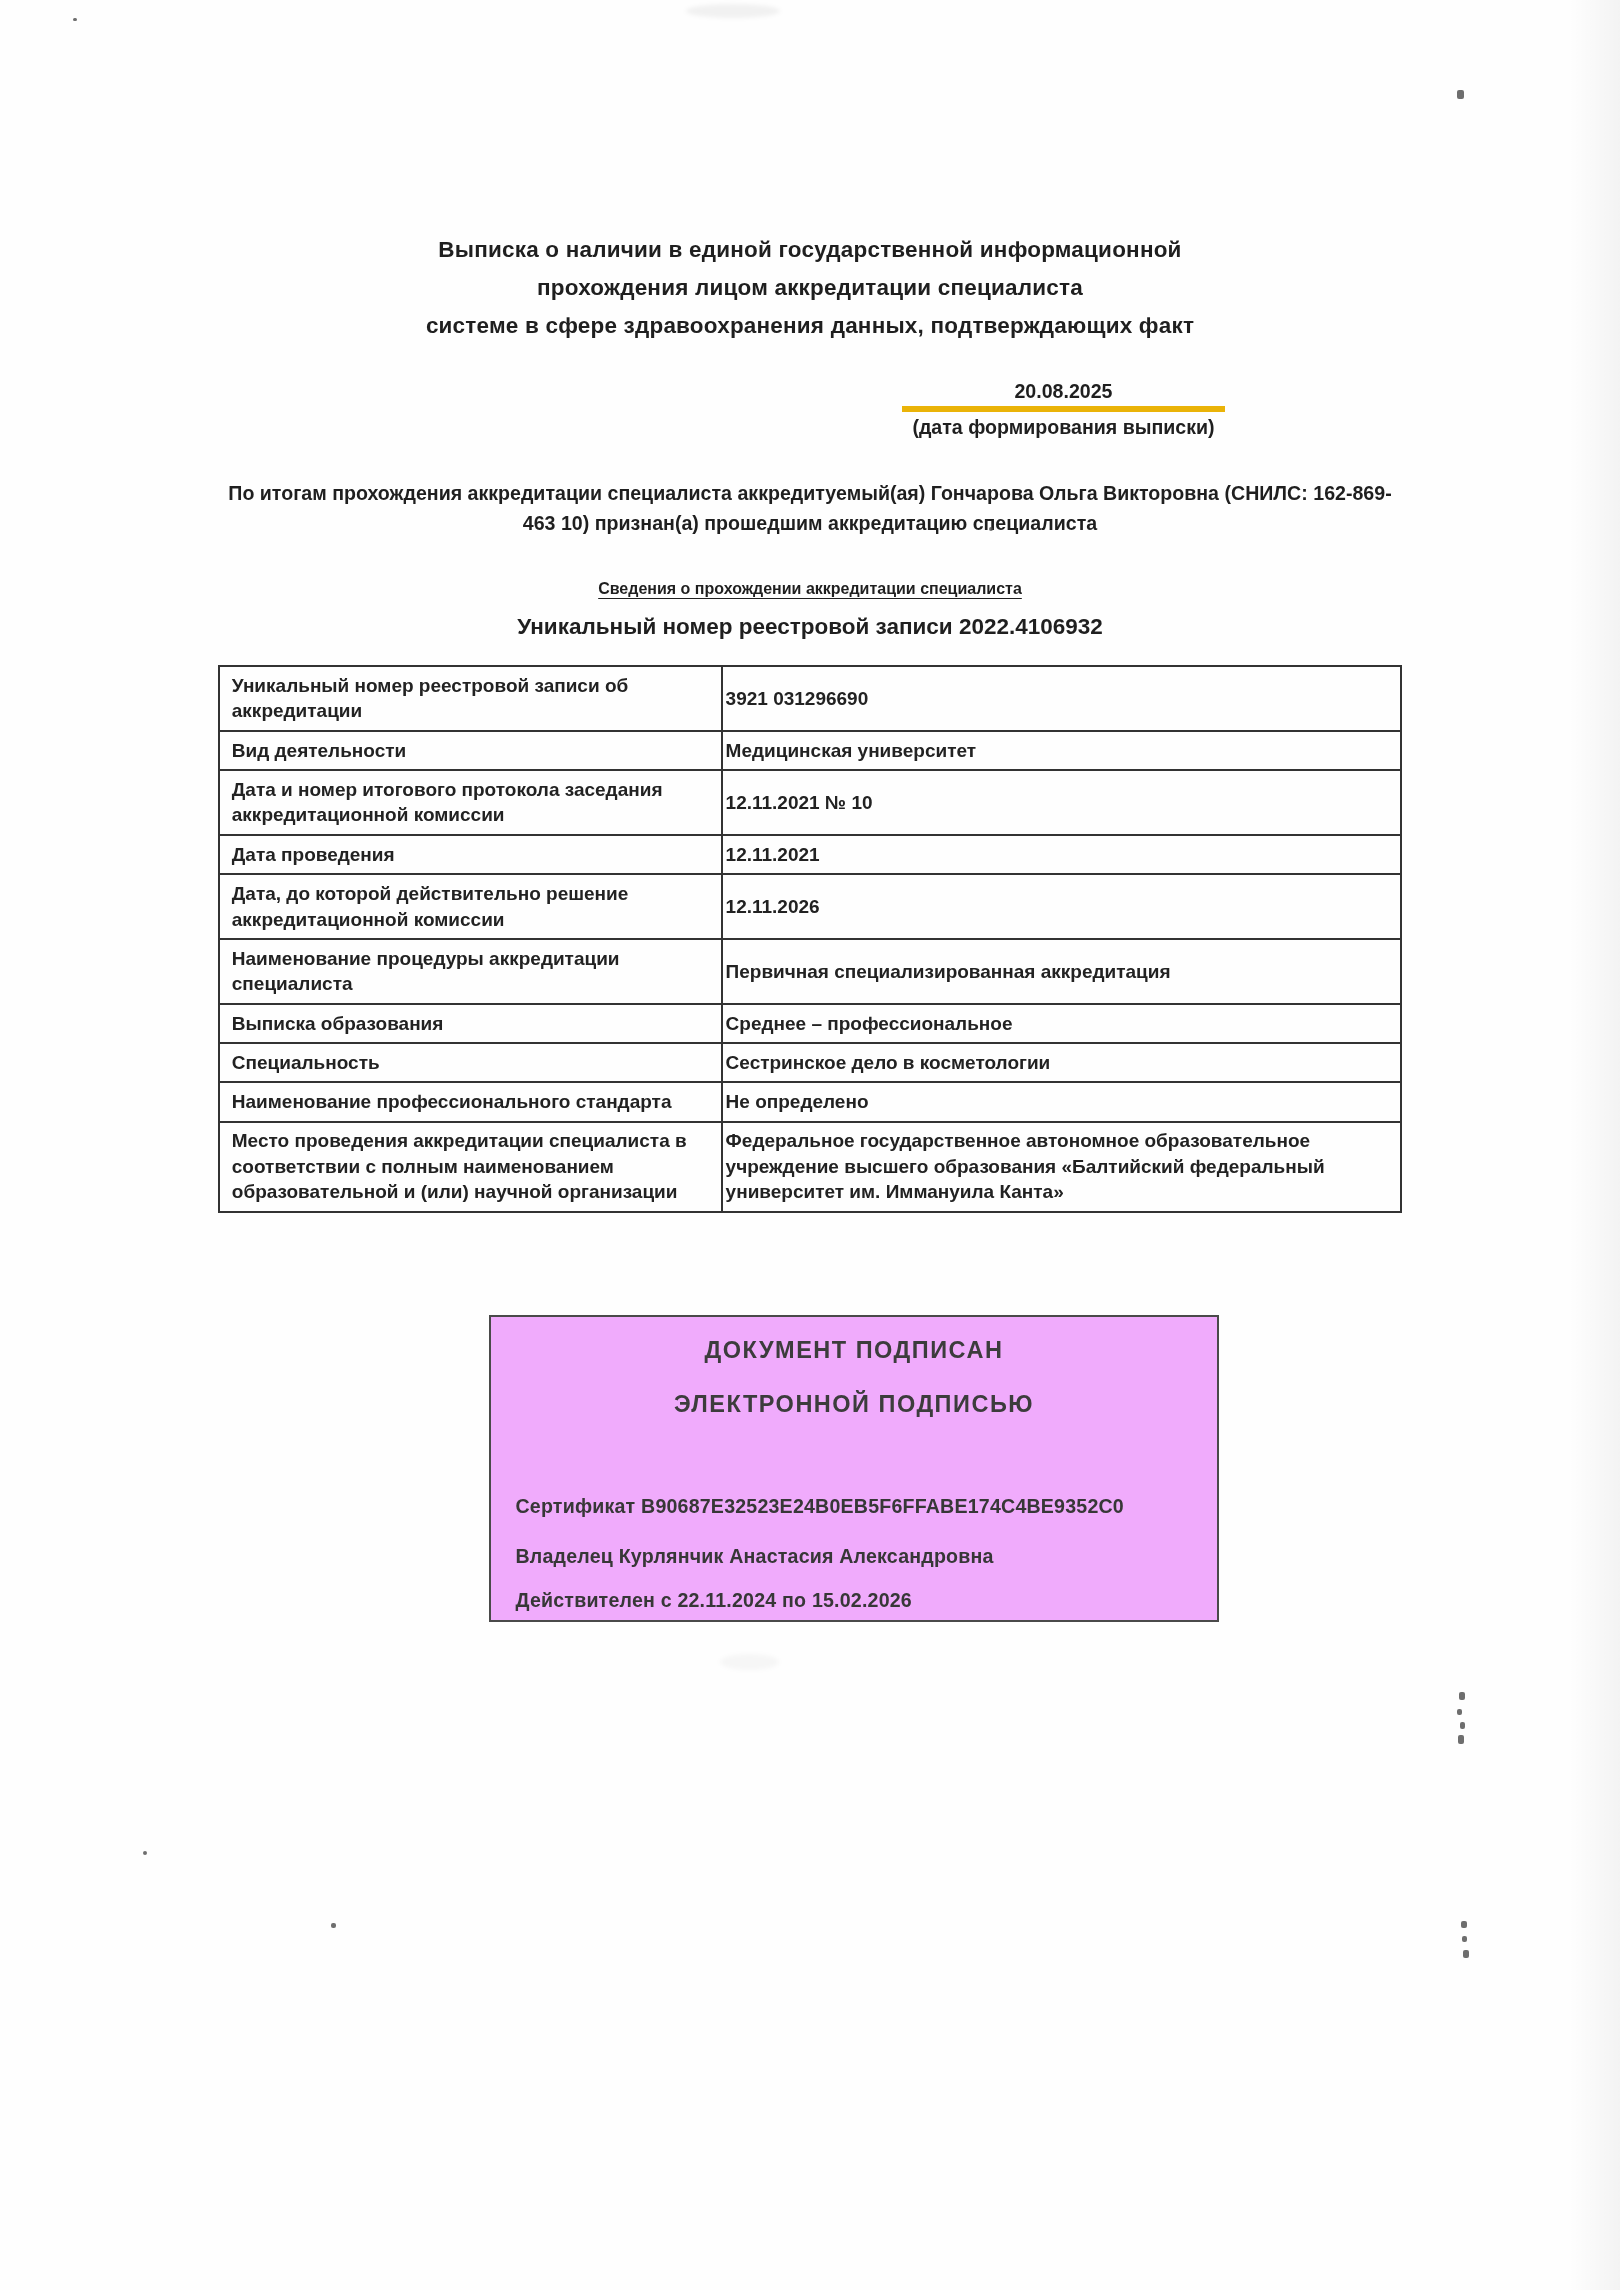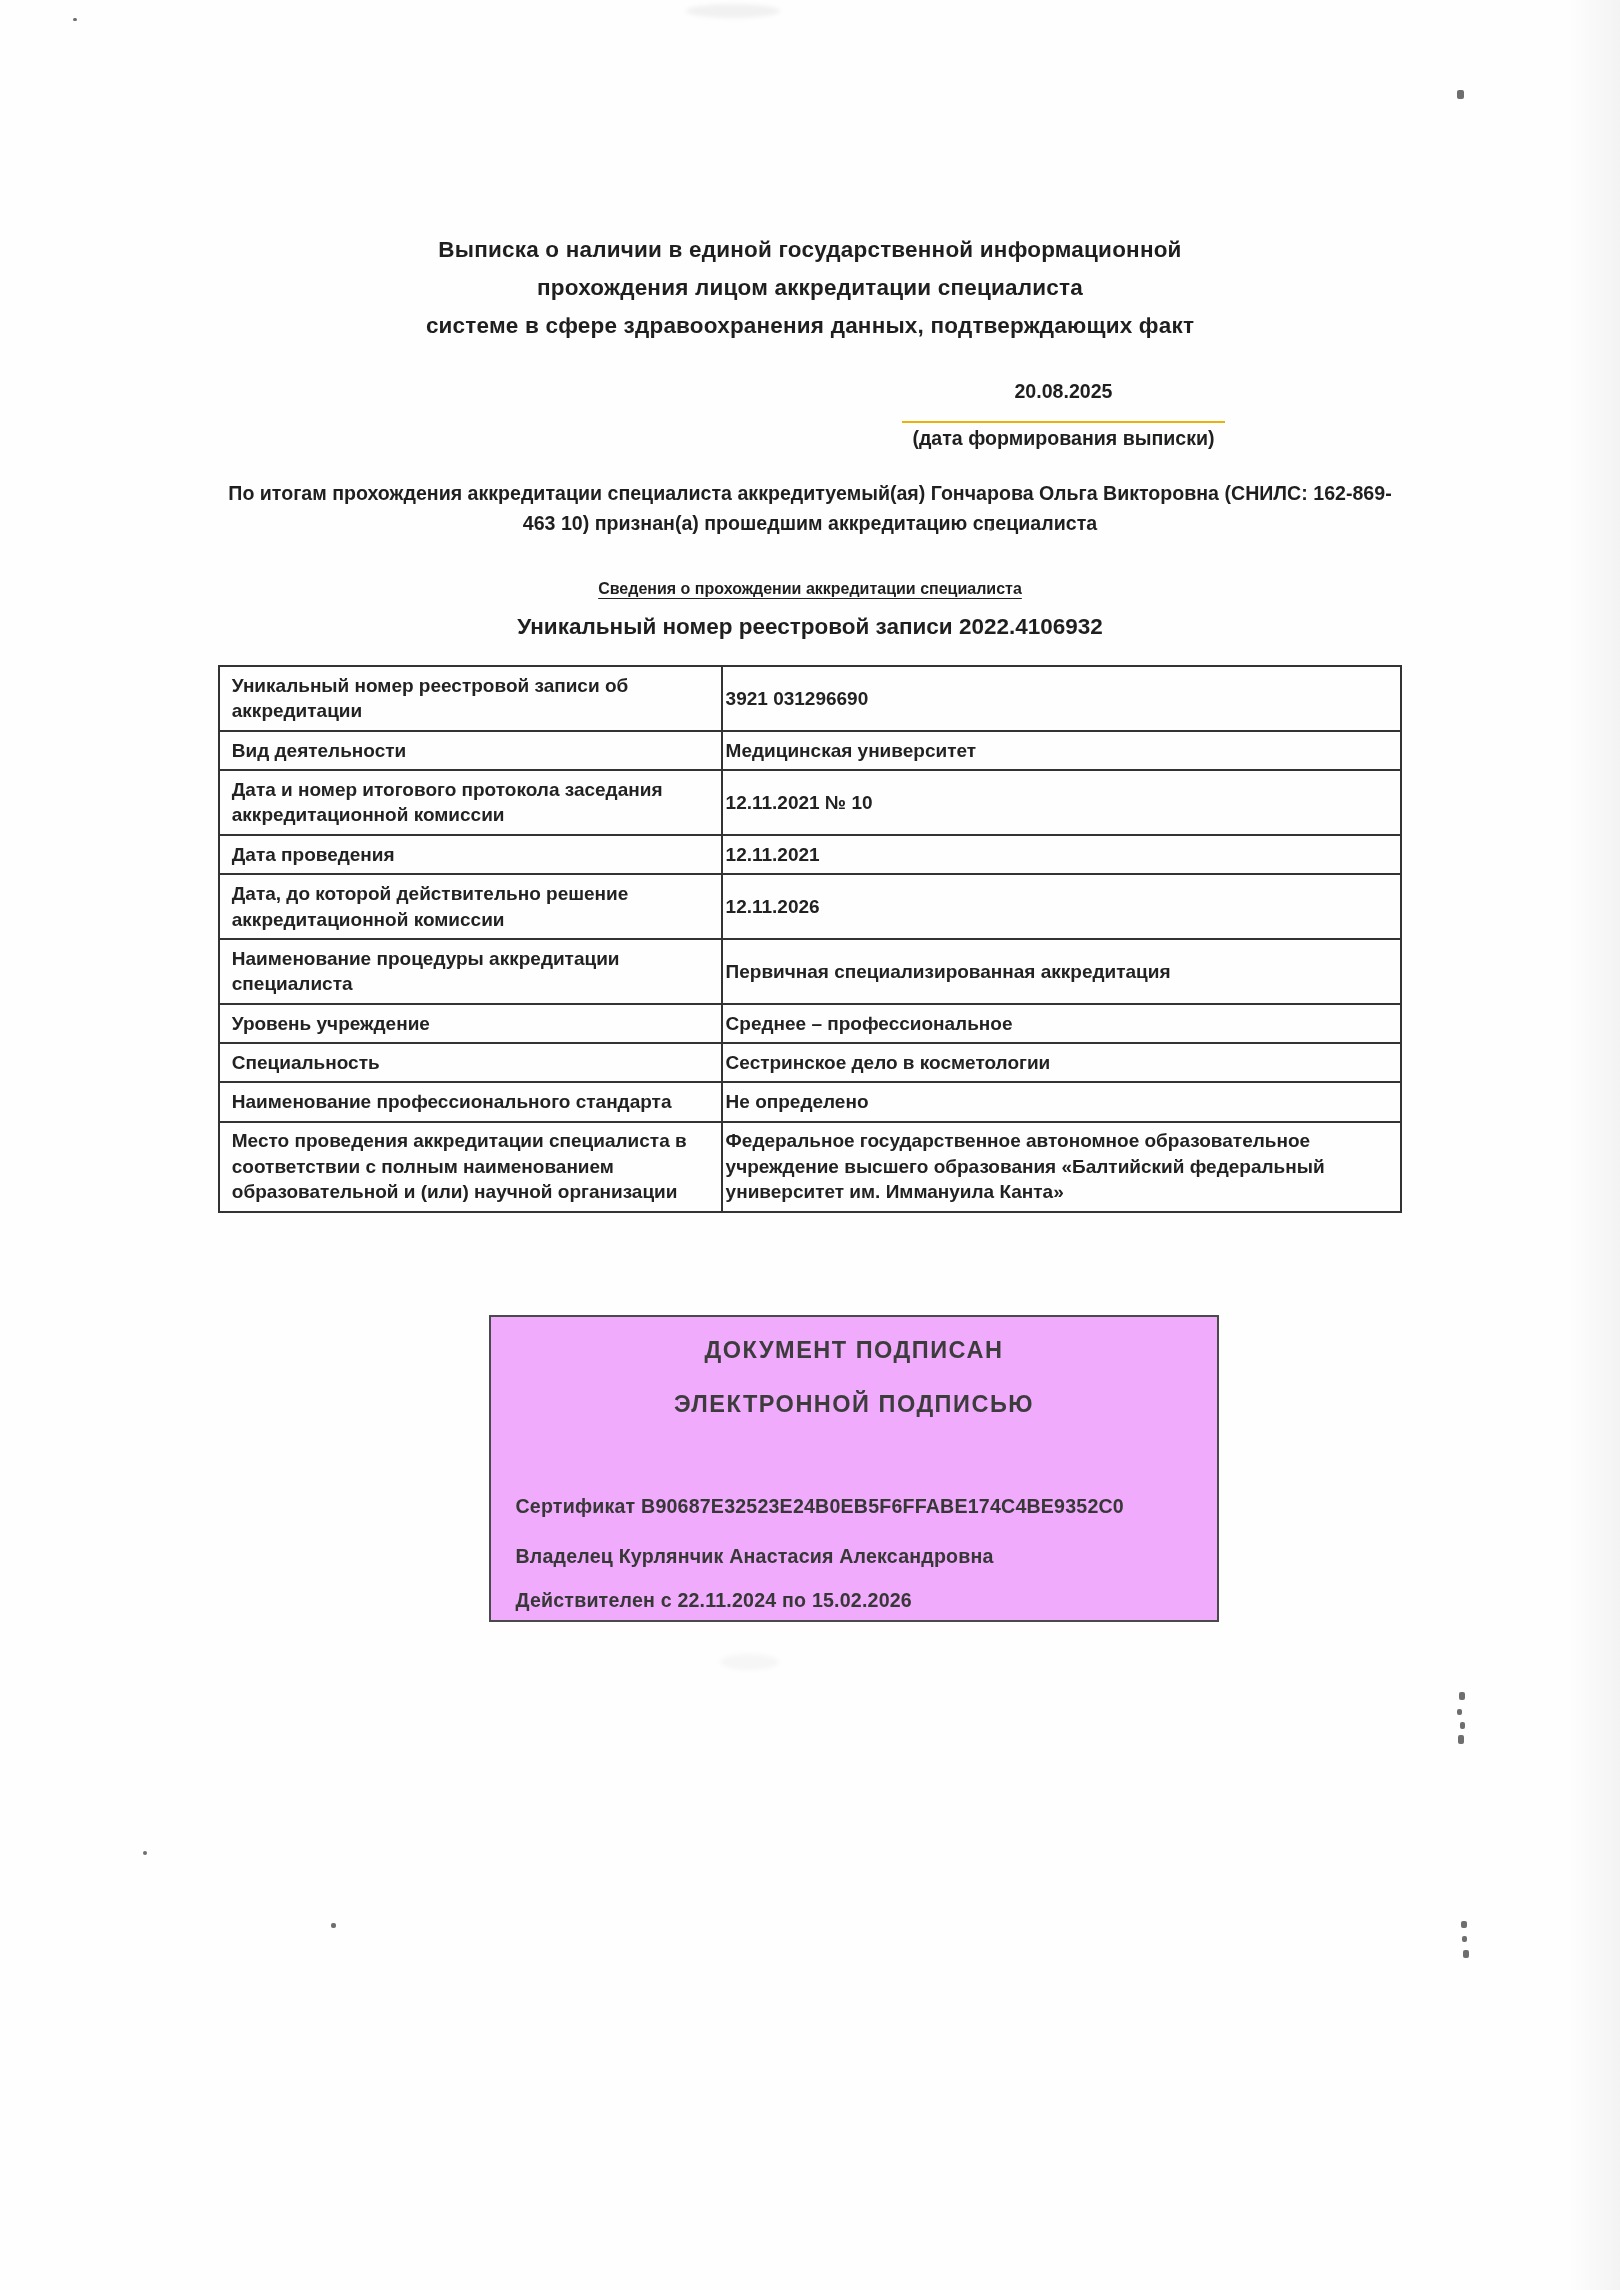--- a/index.html
+++ b/index.html
@@ -52,22 +52,22 @@
   .date-block {
     position: absolute;
     top: 380px; left: 902px;
     width: 323px;
     text-align: center;
     font-size: 19.6px;
     font-weight: bold;
   }
   .date-block .date-value {
     display: block;
-    padding-bottom: 18px;
-    border-bottom: 2px solid #eab308;
+    padding-bottom: 3px;
+    border-bottom: 6px solid #eab308;
   }
   .date-block .date-caption {
     display: block;
     padding-top: 3.9px;
   }
   .intro {
     position: absolute;
     top: 478px; left: 0;
     width: 100%;
     text-align: center;
@@ -190,21 +190,21 @@
       </tr>
       <tr>
         <td class="label-cell">Дата, до которой действительно решение аккредитационной комиссии</td>
         <td class="value-cell">12.11.2026</td>
       </tr>
       <tr>
         <td class="label-cell">Наименование процедуры аккредитации специалиста</td>
         <td class="value-cell">Первичная специализированная аккредитация</td>
       </tr>
       <tr>
-        <td class="label-cell">Уровень учреждение</td>
+        <td class="label-cell">Выписка образования</td>
         <td class="value-cell">Среднее – профессиональное</td>
       </tr>
       <tr>
         <td class="label-cell">Специальность</td>
         <td class="value-cell">Сестринское дело в косметологии</td>
       </tr>
       <tr>
         <td class="label-cell">Наименование профессионального стандарта</td>
         <td class="value-cell">Не определено</td>
       </tr>

